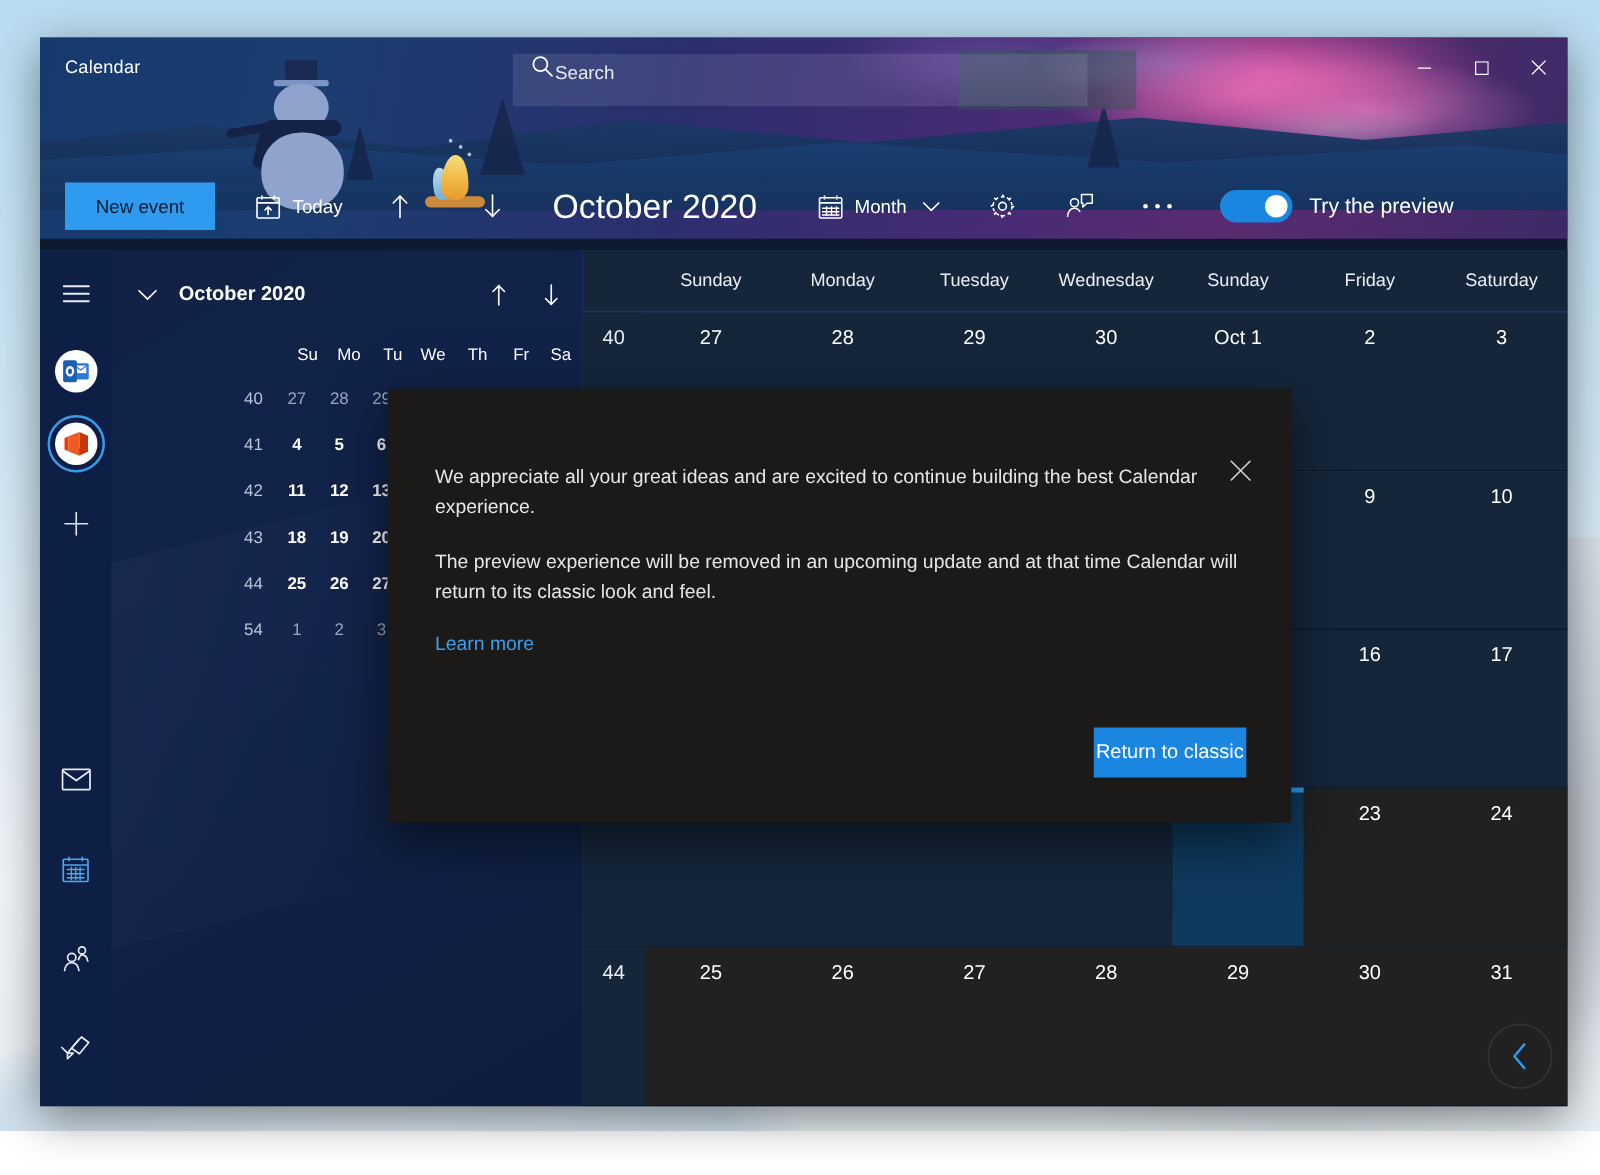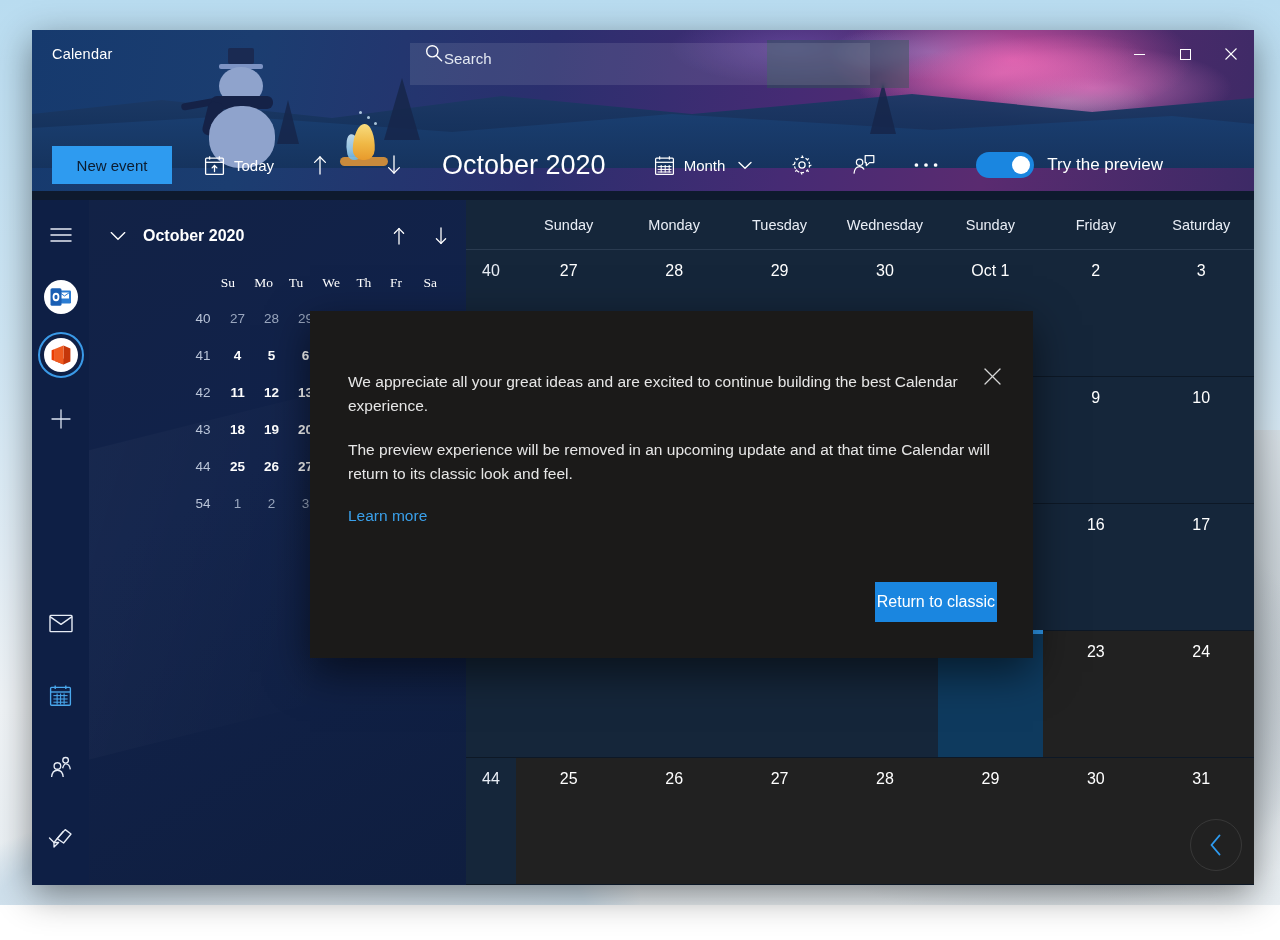--- a/index.html
+++ b/index.html
@@ -220,22 +220,21 @@
   .mini-nav {
     width: 30px; height: 30px; display:flex; align-items:center; justify-content:center;
     color:#ffffff; cursor:pointer;
   }
   #mini-grid {
     position: absolute; left: 96px; top: 66px; width: 272px;
   }
   #mini-grid table { border-collapse: collapse; }
   #mini-grid th {
     width: 39px; height: 34px; font-size: 13.5px; color: #ffffff; font-weight: 400;
-    text-align: left;
-    font-family: Liberation Serif, serif;
+    text-align: right;
   }
   #mini-grid td {
     width: 39px; height: 37px; font-size: 13.5px; color: #ffffff; font-weight: bold;
     text-align: center; cursor: pointer;
   }
   #mini-grid td.wk {
     color: #b9c4d8; font-weight: 400; width: 42px;
   }
   #mini-grid td.adj { color: #9aa7bf; font-weight: 400; }
 

